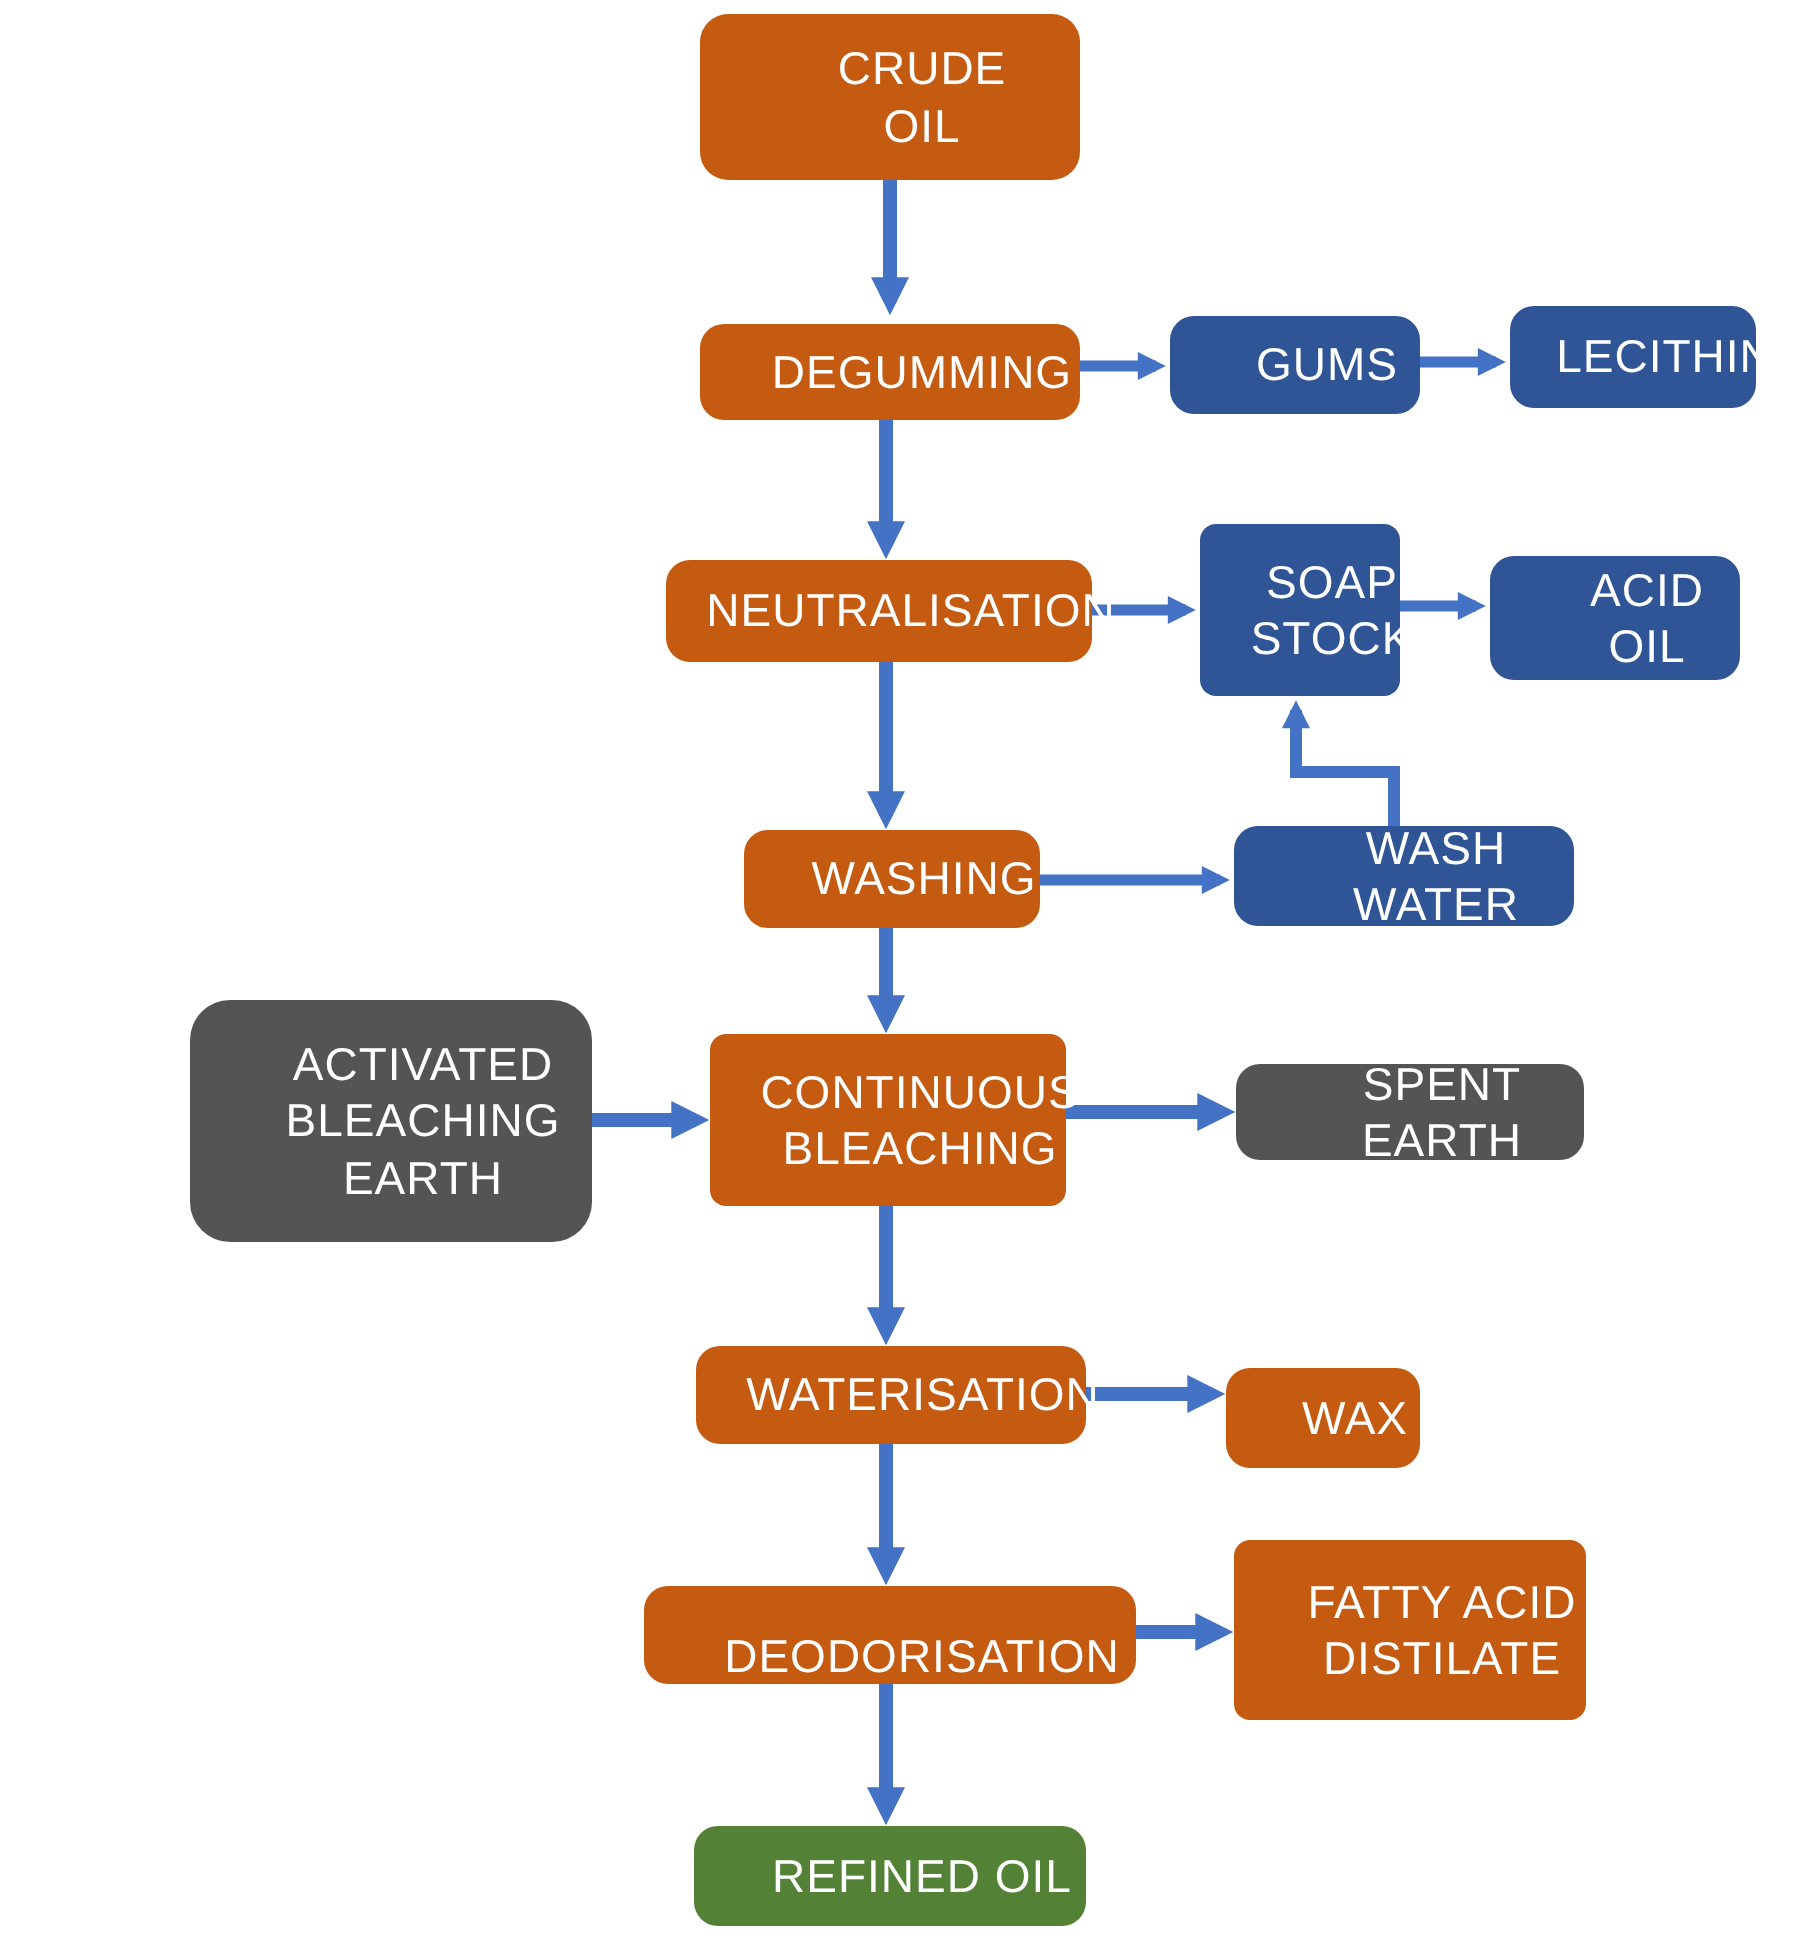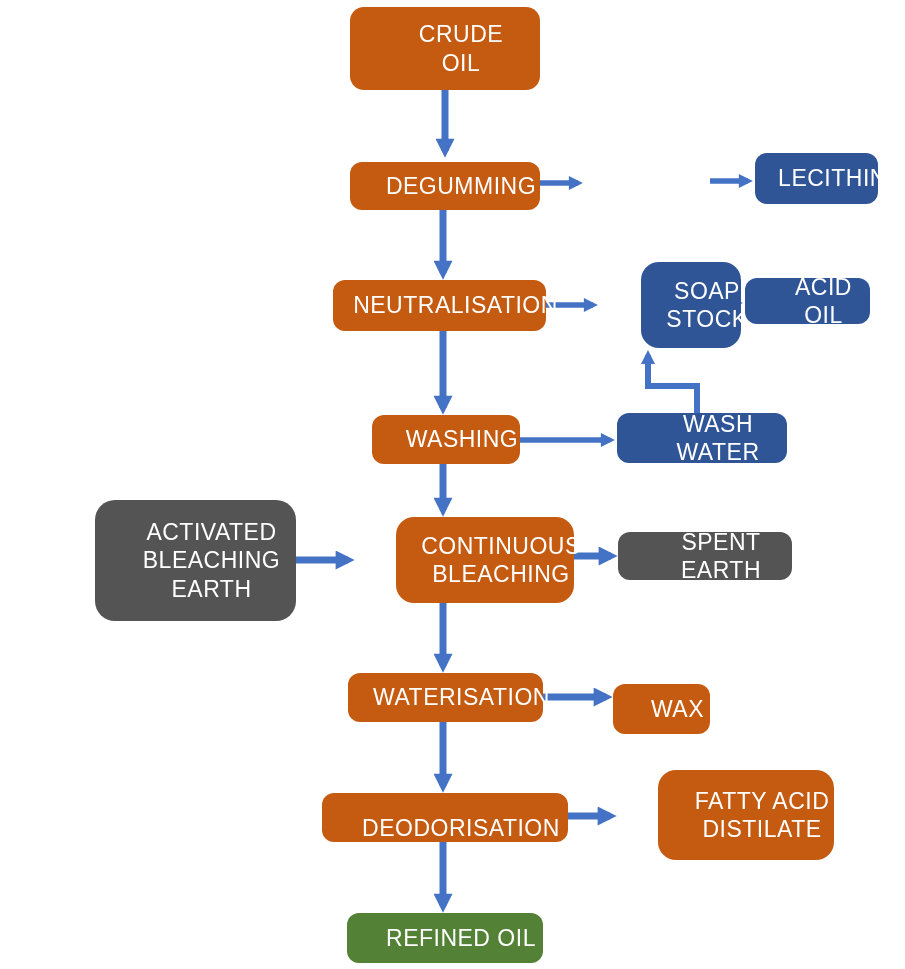--- a/index.html
+++ b/index.html
@@ -39,30 +39,30 @@
     white-space:pre-line;
     font-size:23px;
     line-height:1.22;
     letter-spacing:0.5px;
   }
   .node.process{background:var(--process-fill);}
   .node.byproduct{background:var(--byproduct-fill);}
   .node.input{background:var(--input-fill);}
   .node.product{background:var(--product-fill);}
   .node.r14{border-radius:14px;}
-  .node.r18{border-radius:18px;margin-left:41px;}
+  .node.r18{border-radius:8px;}
   .node.r20{border-radius:20px;}
   
   .n-crude-oil{left:350px;top:7px;width:190px;height:83px;}
   .n-degumming{left:350px;top:162px;width:190px;height:48px;}
   .n-gums{left:585px;top:158px;width:125px;height:49px;}
   .n-lecithin{left:755px;top:153px;width:123px;height:51px;}
   .n-neutralisation{left:333px;top:280px;width:213px;height:51px;}
   .n-soap-stock{left:600px;top:262px;width:100px;height:86px;}
-  .n-acid-oil{left:745px;top:278px;width:125px;height:46px;}
+  .n-acid-oil{left:745px;top:278px;width:125px;height:62px;}
   .n-washing{left:372px;top:415px;width:148px;height:49px;}
   .n-wash-water{left:617px;top:413px;width:170px;height:50px;}
   .n-activated-bleaching-earth{left:95px;top:500px;width:201px;height:121px;}
   .n-continuous-bleaching{left:355px;top:517px;width:178px;height:86px;}
   .n-spent-earth{left:618px;top:532px;width:174px;height:48px;}
   .n-waterisation{left:348px;top:673px;width:195px;height:49px;text-align:right;}
   .n-wax{left:613px;top:684px;width:97px;height:50px;}
   .n-deodorisation{left:322px;top:793px;width:246px;height:49px;align-items:flex-end;}
   .n-fatty-acid-distilate{left:617px;top:770px;width:176px;height:90px;}
   .n-refined-oil{left:347px;top:913px;width:196px;height:50px;}
@@ -102,20 +102,23 @@
 
   <div class="node process r14 n-crude-oil">
     <span class="label">CRUDE
 OIL</span>
   </div>
 
   <div class="node process n-degumming">
     <span class="label">DEGUMMING</span>
   </div>
 
+  <div class="node byproduct n-gums">
+    <span class="label">GUMS</span>
+  </div>
 
   <div class="node byproduct n-lecithin">
     <span class="label">LECITHIN</span>
   </div>
 
   <div class="node process n-neutralisation">
     <span class="label">NEUTRALISATION</span>
   </div>
 
   <div class="node byproduct r18 n-soap-stock">

